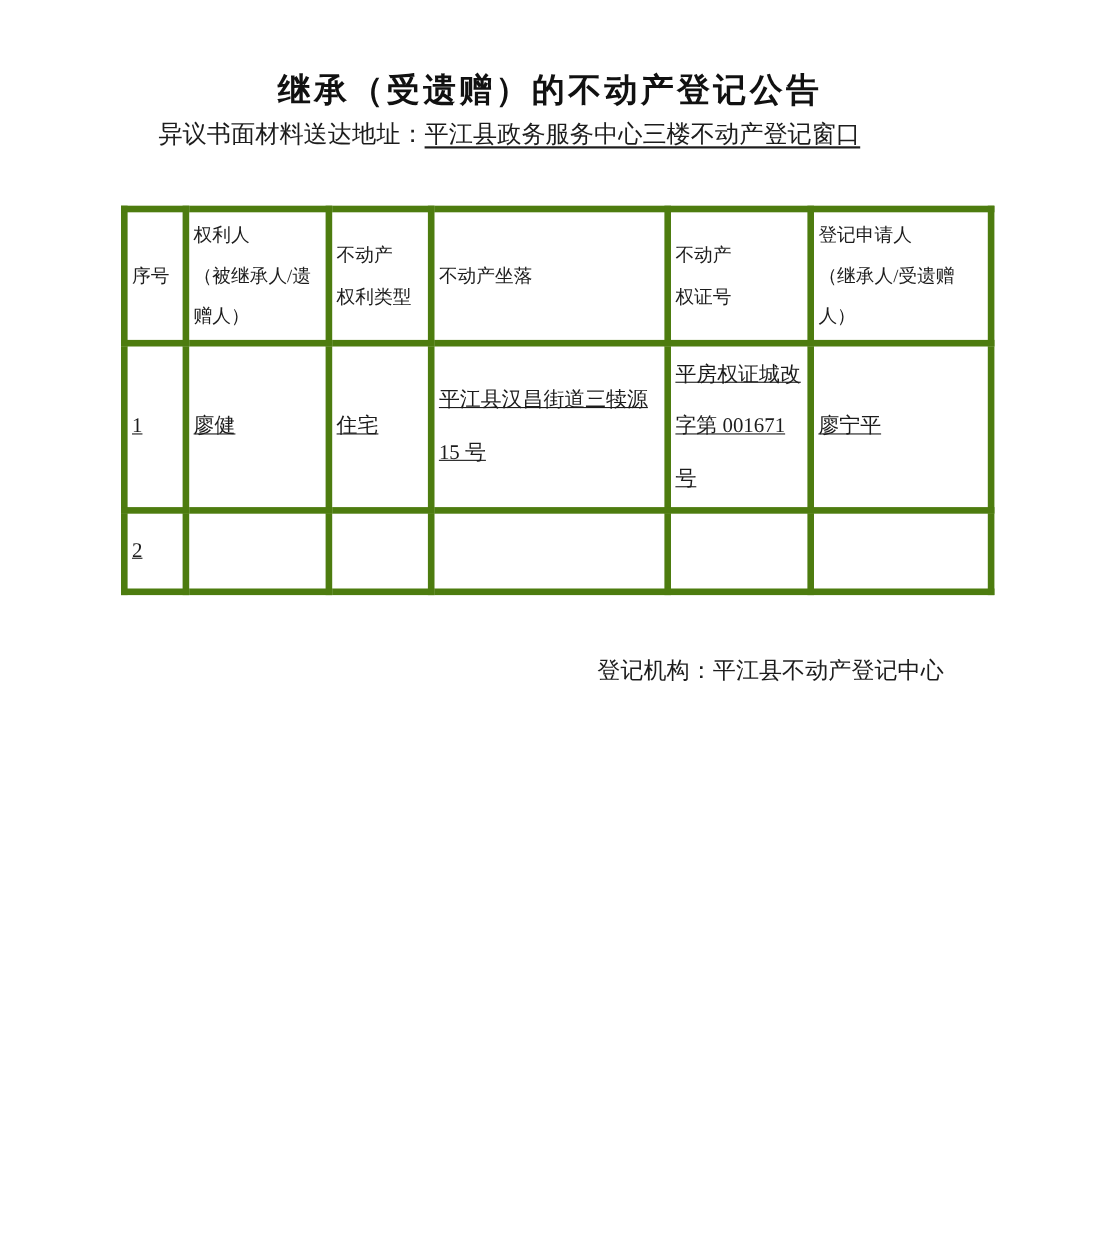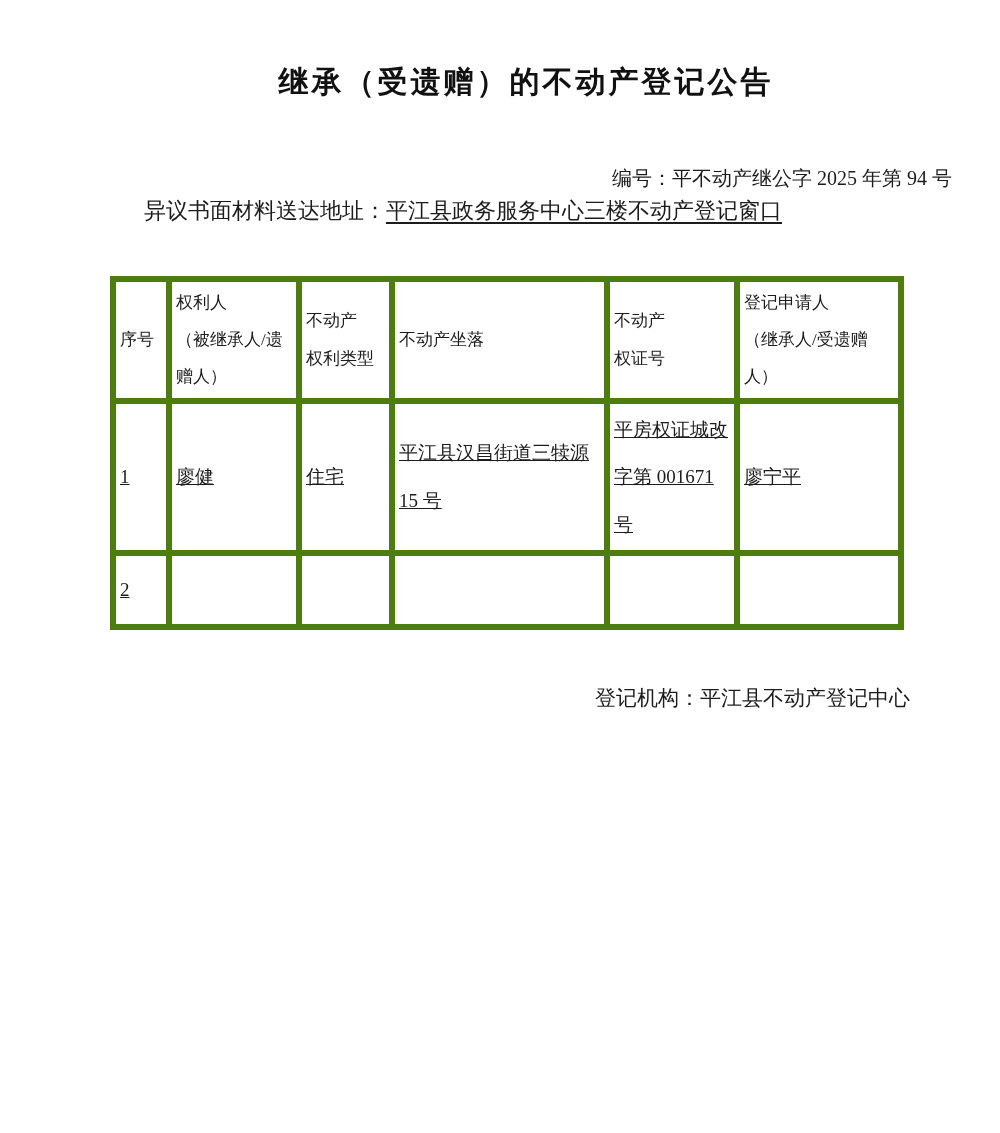--- a/index.html
+++ b/index.html
@@ -6,21 +6,21 @@
   html, body { margin: 0; padding: 0; }
   body {
     width: 1000px; height: 1133px;
     background: #ffffff;
     color: #1c1c1c;
     font-family: "Liberation Serif", "DejaVu Serif", serif;
   }
   .page {
     position: relative;
     width: 1000px; height: 1133px;
-    padding: 62px 48px 0 100px;
+    padding: 62px 100px 0 100px;
     background: #ffffff;
   }
   .title {
     margin: 0;
     font-family: "Liberation Sans", "DejaVu Sans", sans-serif;
     font-weight: 700;
     font-size: 30px;
     letter-spacing: 3px;
     text-align: center;
     color: #111;
@@ -72,21 +72,20 @@
   .footer-line1 { text-align: right; padding-right: 42px; }
   .footer-line2 { text-align: right; padding-right: 72px; margin-top: 24px; }
 </style>
 </head>
 <body>
 
 <div class="page">
 
   <h1 class="title">继承（受遗赠）的不动产登记公告</h1>
 
-  <div class="doc-number">编号：平不动产继公字 2025 年第 94 号</div>
 
 
   <p class="indent-line"><span>异议书面材料送达地址：</span><span class="underline">平江县政务服务中心三楼不动产登记窗口</span></p>
 
 
   <table class="notice-table">
     <colgroup>
       <col style="width:56px">
       <col style="width:130px">
       <col style="width:93px">

